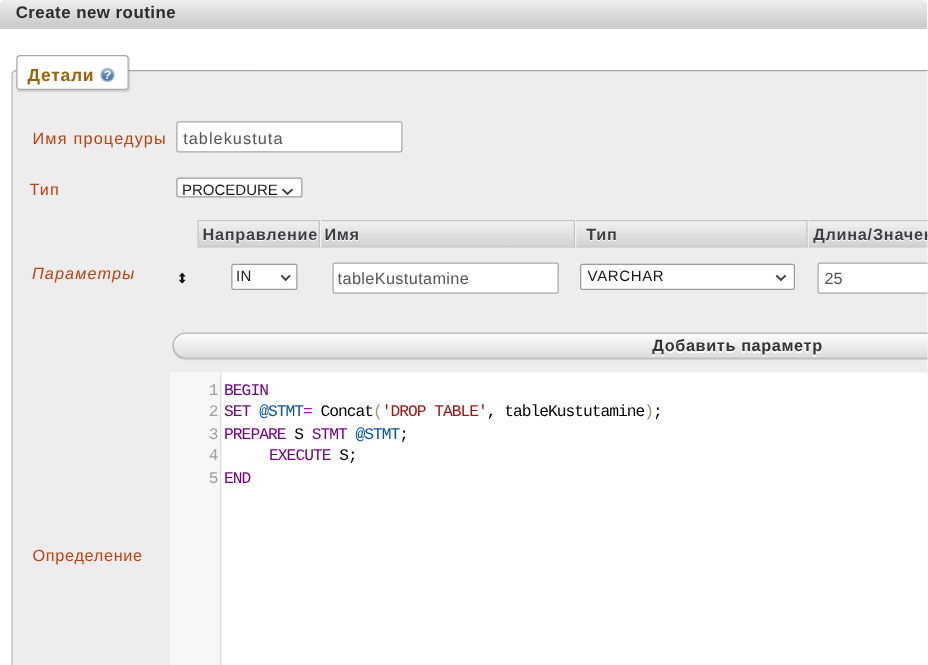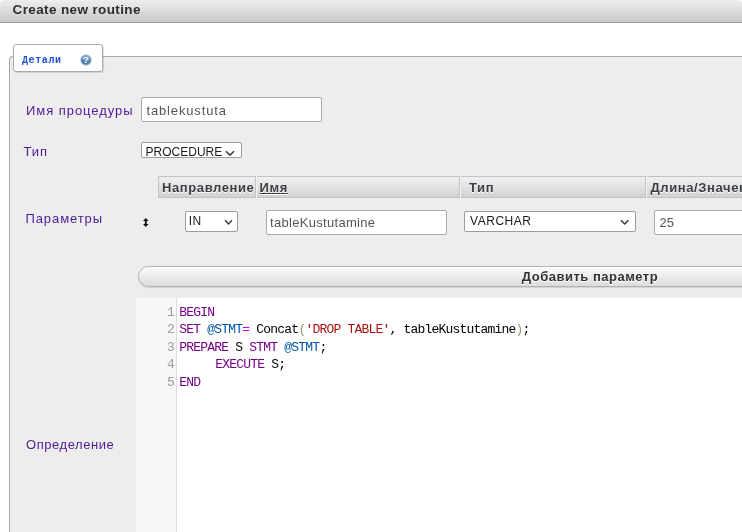--- a/index.html
+++ b/index.html
@@ -1,19 +1,19 @@
 <!DOCTYPE html>
 <html><head>
 <meta charset="utf-8">
 <style>
   html,body{margin:0;padding:0;}
   body{width:742px;height:532px;overflow:hidden;background:#fff;
        font-family:"Liberation Sans",sans-serif;position:relative;}
   .abs{position:absolute;}
-  .lbl{font-size:13px;color:#4c1d95;line-height:15px;white-space:nowrap;}
+  .lbl{font-size:13px;color:#c2410c;line-height:15px;white-space:nowrap;}
   .inp{background:#fff;border:1px solid #a9a9a9;border-radius:2px;
        box-sizing:border-box;font-size:13px;color:#555;white-space:nowrap;overflow:hidden;}
   .sel{background:#fff;border:1px solid #9d9d9d;border-radius:2px;
        box-sizing:border-box;font-size:12px;color:#1a1a1a;white-space:nowrap;}
   .hcell-txt{font-size:13px;font-weight:bold;color:#3b3f44;line-height:15px;letter-spacing:0.6px;
        text-shadow:0 1px 0 #fff;white-space:nowrap;}
   .mono{font-family:"Liberation Mono",monospace;font-size:13px;
         letter-spacing:-0.8px;line-height:17.43px;white-space:pre;}
   .kw{color:#708;} .v2{color:#05a;} .st{color:#a11;} .op{color:#c0c;} .br{color:#997;}
 </style>
@@ -26,22 +26,22 @@
 <div class="abs" style="left:12.5px;top:1.7px;font-size:13.5px;font-weight:bold;
   color:#2d2d2d;line-height:15px;letter-spacing:0.38px;">Create new routine</div>
 
 <div class="abs" style="left:9px;top:56px;width:1100px;height:600px;
   background:#ededed;border-left:1px solid #a8a8a8;border-top:1px solid #a8a8a8;
   border-radius:4px 0 0 0;"></div>
 
 <div class="abs" style="left:13px;top:44px;width:90px;height:28px;background:#fff;
   border:1px solid #a9a9a9;border-radius:3px;box-sizing:border-box;
   box-shadow:1px 1px 1px rgba(0,0,0,0.12);"></div>
-<div class="abs" style="left:22px;top:52.8px;font-size:10px;font-weight:bold;
-  color:#1d4ed8;line-height:15px;letter-spacing:0.6px;font-family:Liberation Mono, monospace;">Детали</div>
+<div class="abs" style="left:22px;top:52.8px;font-size:14px;font-weight:bold;
+  color:#a16207;line-height:15px;letter-spacing:0.6px;">Детали</div>
 <svg class="abs" style="left:79.9px;top:54.4px;" width="12" height="12" viewBox="0 0 12 12">
   <defs>
     <linearGradient id="hg" x1="0" y1="0" x2="0" y2="1">
       <stop offset="0" stop-color="#8fb0d4"></stop>
         <stop offset="0.55" stop-color="#5c88b8"></stop>
       <stop offset="1" stop-color="#49779f"></stop>
     </linearGradient>
   </defs>
   <circle cx="6" cy="6" r="5.8" fill="#aec6e0"></circle>
   <circle cx="6" cy="6" r="4.9" fill="url(#hg)"></circle>
@@ -61,25 +61,25 @@
   </svg>
 </div>
 
 <div class="abs" style="left:157.5px;top:176px;width:886.5px;height:21.5px;
   box-sizing:border-box;border:1px solid #c3c3c3;
   background:linear-gradient(#f1f1f1,#d2d2d2);"></div>
 <div class="abs" style="left:254.7px;top:176px;width:1px;height:21.5px;background:#c3c3c3;box-shadow:1px 0 0 #f4f4f4;"></div>
 <div class="abs" style="left:458.6px;top:176px;width:1px;height:21.5px;background:#c3c3c3;box-shadow:1px 0 0 #f4f4f4;"></div>
 <div class="abs" style="left:644.5px;top:176px;width:1px;height:21.5px;background:#c3c3c3;box-shadow:1px 0 0 #f4f4f4;"></div>
 <div class="abs hcell-txt" style="left:162px;top:179.5px;">Направление</div>
-<div class="abs hcell-txt" style="left:259.5px;top:179.5px;text-decoration:underline;">Имя</div>
+<div class="abs hcell-txt" style="left:259.5px;top:179.5px;">Имя</div>
 <div class="abs hcell-txt" style="left:469px;top:179.5px;">Тип</div>
 <div class="abs hcell-txt" style="left:650.5px;top:179.5px;">Длина/Значение</div>
 
-<div class="abs lbl" style="left:25.5px;top:211.1px;letter-spacing:0.9px;">Параметры</div>
+<div class="abs lbl" style="left:25.5px;top:211.1px;letter-spacing:0.9px;font-style:italic;">Параметры</div>
 <svg class="abs" style="left:143.3px;top:218.2px;" width="5.6" height="9" viewBox="0 0 5.6 9">
   <path d="M2.8 0 L5.6 3.1 H3.75 V5.9 H5.6 L2.8 9 L0 5.9 H1.85 V3.1 H0 Z" fill="#111"></path>
 </svg>
 <div class="abs sel" style="left:166px;top:210.7px;width:53px;height:21px;
   line-height:19.5px;padding-left:2.8px;letter-spacing:0.3px;margin-left:19px;">IN
   <svg class="abs" style="right:4.5px;top:7.3px;" width="9" height="7" viewBox="0 0 9 7">
     <polyline points="1,1.3 4.5,4.9 8,1.3" fill="none" stroke="#3c3c3c" stroke-width="1.5"></polyline>
   </svg>
 </div>
 <div class="abs inp" style="left:265.5px;top:209.5px;width:181.5px;height:25px;

